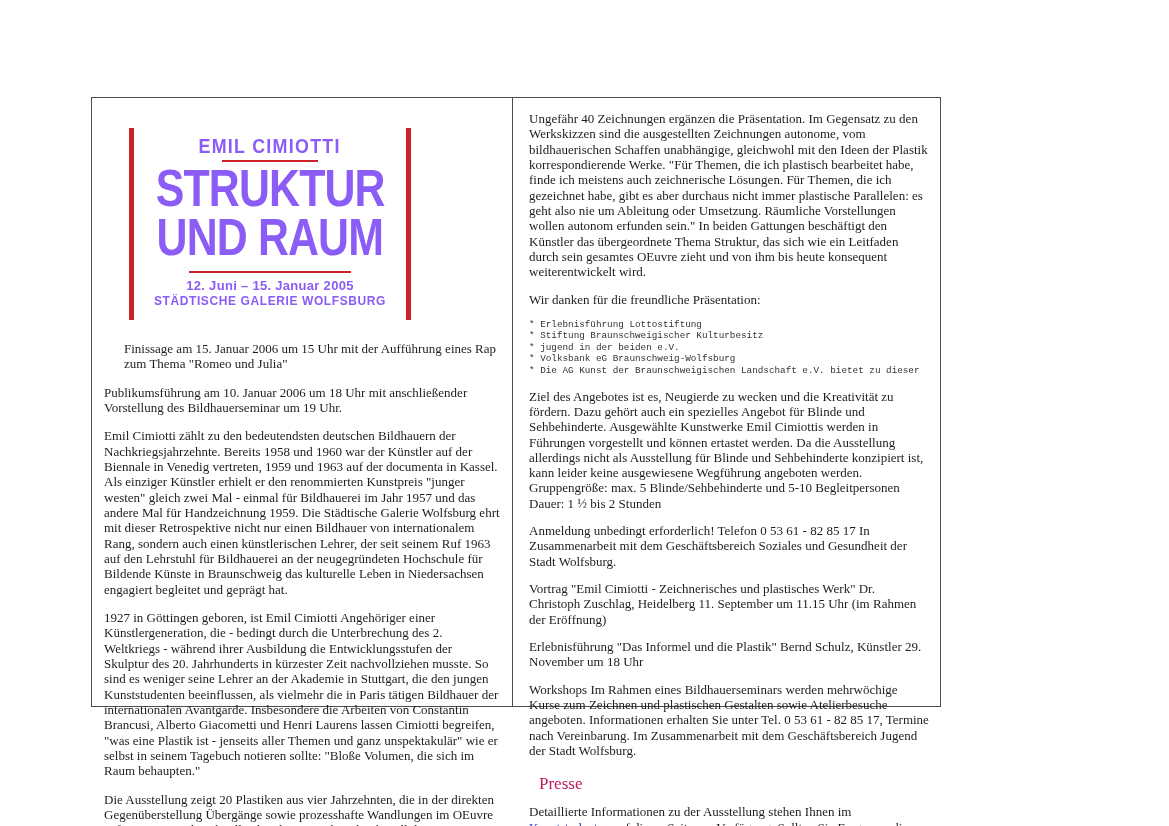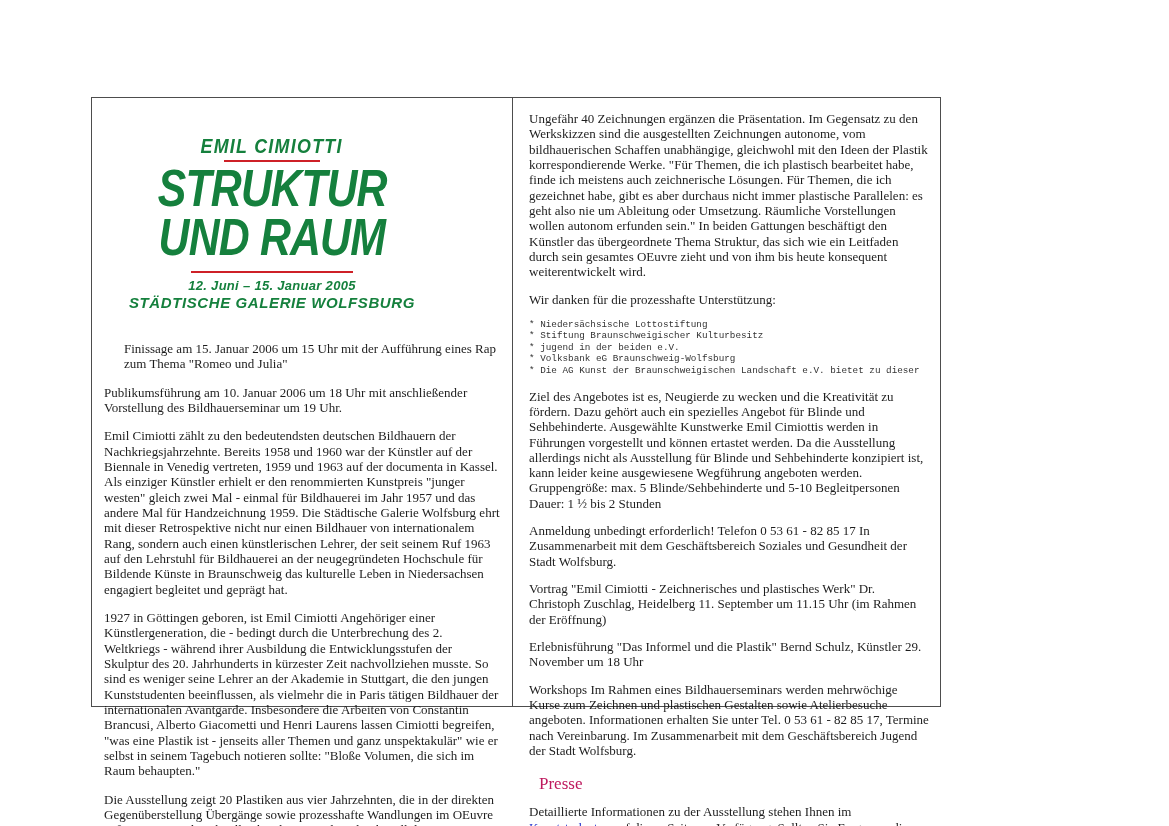--- a/index.html
+++ b/index.html
@@ -31,22 +31,21 @@
     flex: 1;
     box-sizing: border-box;
     padding: 13px 11px 0 16px;
   }
   
   .poster {
     margin: 30px 0 0 25px;
     width: 282px;
     height: 192px;
     display: flex;
-    color: #15803d;
-    font-style: italic;
+    color: #8b5cf6;
   }
   .poster .bar {
     width: 7px;
     background: #ce2027;
   }
   .poster-center {
     flex: 1;
     display: flex;
     flex-direction: column;
     align-items: center;
@@ -86,21 +85,21 @@
   .poster-dates {
     font-family: "Liberation Sans", sans-serif;
     font-weight: 700;
     font-size: 13px;
     letter-spacing: 0.3px;
     white-space: nowrap;
   }
   .poster-venue {
     font-family: "Liberation Sans", sans-serif;
     font-weight: 700;
-    font-size: 15px;
+    font-size: 12px;
     letter-spacing: 0.6px;
     margin-top: 1px;
     white-space: nowrap;
   }
   
   .para {
     font-size: 13px;
     line-height: 1.18;
     color: #1d1d1d;
     margin: 0 0 13px 0;
@@ -161,24 +160,24 @@
     <p class="para first-para">Finissage am 15. Januar 2006 um 15 Uhr mit der Aufführung eines Rap zum Thema "Romeo und Julia"</p>
     <p class="para">Publikumsführung am 10. Januar 2006 um 18 Uhr mit anschließender Vorstellung des Bildhauerseminar um 19 Uhr.</p>
     <p class="para">Emil Cimiotti zählt zu den bedeutendsten deutschen Bildhauern der Nachkriegsjahrzehnte. Bereits 1958 und 1960 war der Künstler auf der Biennale in Venedig vertreten, 1959 und 1963 auf der documenta in Kassel. Als einziger Künstler erhielt er den renommierten Kunstpreis "junger westen" gleich zwei Mal - einmal für Bildhauerei im Jahr 1957 und das andere Mal für Handzeichnung 1959. Die Städtische Galerie Wolfsburg ehrt mit dieser Retrospektive nicht nur einen Bildhauer von internationalem Rang, sondern auch einen künstlerischen Lehrer, der seit seinem Ruf 1963 auf den Lehrstuhl für Bildhauerei an der neugegründeten Hochschule für Bildende Künste in Braunschweig das kulturelle Leben in Niedersachsen engagiert begleitet und geprägt hat.</p>
     <p class="para">1927 in Göttingen geboren, ist Emil Cimiotti Angehöriger einer Künstlergeneration, die - bedingt durch die Unterbrechung des 2. Weltkriegs - während ihrer Ausbildung die Entwicklungsstufen der Skulptur des 20. Jahrhunderts in kürzester Zeit nachvollziehen musste. So sind es weniger seine Lehrer an der Akademie in Stuttgart, die den jungen Kunststudenten beeinflussen, als vielmehr die in Paris tätigen Bildhauer der internationalen Avantgarde. Insbesondere die Arbeiten von Constantin Brancusi, Alberto Giacometti und Henri Laurens lassen Cimiotti begreifen, "was eine Plastik ist - jenseits aller Themen und ganz unspektakulär" wie er selbst in seinem Tagebuch notieren sollte: "Bloße Volumen, die sich im Raum behaupten."</p>
     <p class="para">Die Ausstellung zeigt 20 Plastiken aus vier Jahrzehnten, die in der direkten Gegenüberstellung Übergänge sowie prozesshafte Wandlungen im OEuvre äußerst spannend nachvollziehen lassen und eindrucksvoll den inneren Zusammenhalt der verschiedenen Arbeiten dokumentieren.</p>
   </div>
 
   <div class="col-right">
 
     <p class="para">Ungefähr 40 Zeichnungen ergänzen die Präsentation. Im Gegensatz zu den Werkskizzen sind die ausgestellten Zeichnungen autonome, vom bildhauerischen Schaffen unabhängige, gleichwohl mit den Ideen der Plastik korrespondierende Werke. "Für Themen, die ich plastisch bearbeitet habe, finde ich meistens auch zeichnerische Lösungen. Für Themen, die ich gezeichnet habe, gibt es aber durchaus nicht immer plastische Parallelen: es geht also nie um Ableitung oder Umsetzung. Räumliche Vorstellungen wollen autonom erfunden sein." In beiden Gattungen beschäftigt den Künstler das übergeordnete Thema Struktur, das sich wie ein Leitfaden durch sein gesamtes OEuvre zieht und von ihm bis heute konsequent weiterentwickelt wird.</p>
-    <p class="para">Wir danken für die prozesshafte Unterstützung:</p>
+    <p class="para">Wir danken für die freundliche Präsentation:</p>
 
     <div class="sponsor-list">
-      <div class="sponsor-line">* Niedersächsische Lottostiftung</div>
+      <div class="sponsor-line">* Erlebnisführung Lottostiftung</div>
       <div class="sponsor-line">* Stiftung Braunschweigischer Kulturbesitz</div>
       <div class="sponsor-line">* jugend in der beiden e.V.</div>
       <div class="sponsor-line">* Volksbank eG Braunschweig-Wolfsburg</div>
       <div class="sponsor-line">* Die AG Kunst der Braunschweigischen Landschaft e.V. bietet zu dieser</div>
     </div>
 
     <p class="para">Ziel des Angebotes ist es, Neugierde zu wecken und die Kreativität zu fördern. Dazu gehört auch ein spezielles Angebot für Blinde und Sehbehinderte. Ausgewählte Kunstwerke Emil Cimiottis werden in Führungen vorgestellt und können ertastet werden. Da die Ausstellung allerdings nicht als Ausstellung für Blinde und Sehbehinderte konzipiert ist, kann leider keine ausgewiesene Wegführung angeboten werden. Gruppengröße: max. 5 Blinde/Sehbehinderte und 5-10 Begleitpersonen Dauer: 1 ½ bis 2 Stunden</p>
     <p class="para">Anmeldung unbedingt erforderlich! Telefon 0 53 61 - 82 85 17 In Zusammenarbeit mit dem Geschäftsbereich Soziales und Gesundheit der Stadt Wolfsburg.</p>
     <p class="para">Vortrag "Emil Cimiotti - Zeichnerisches und plastisches Werk" Dr. Christoph Zuschlag, Heidelberg 11. September um 11.15 Uhr (im Rahmen der Eröffnung)</p>
     <p class="para">Erlebnisführung "Das Informel und die Plastik" Bernd Schulz, Künstler 29. November um 18 Uhr</p>

